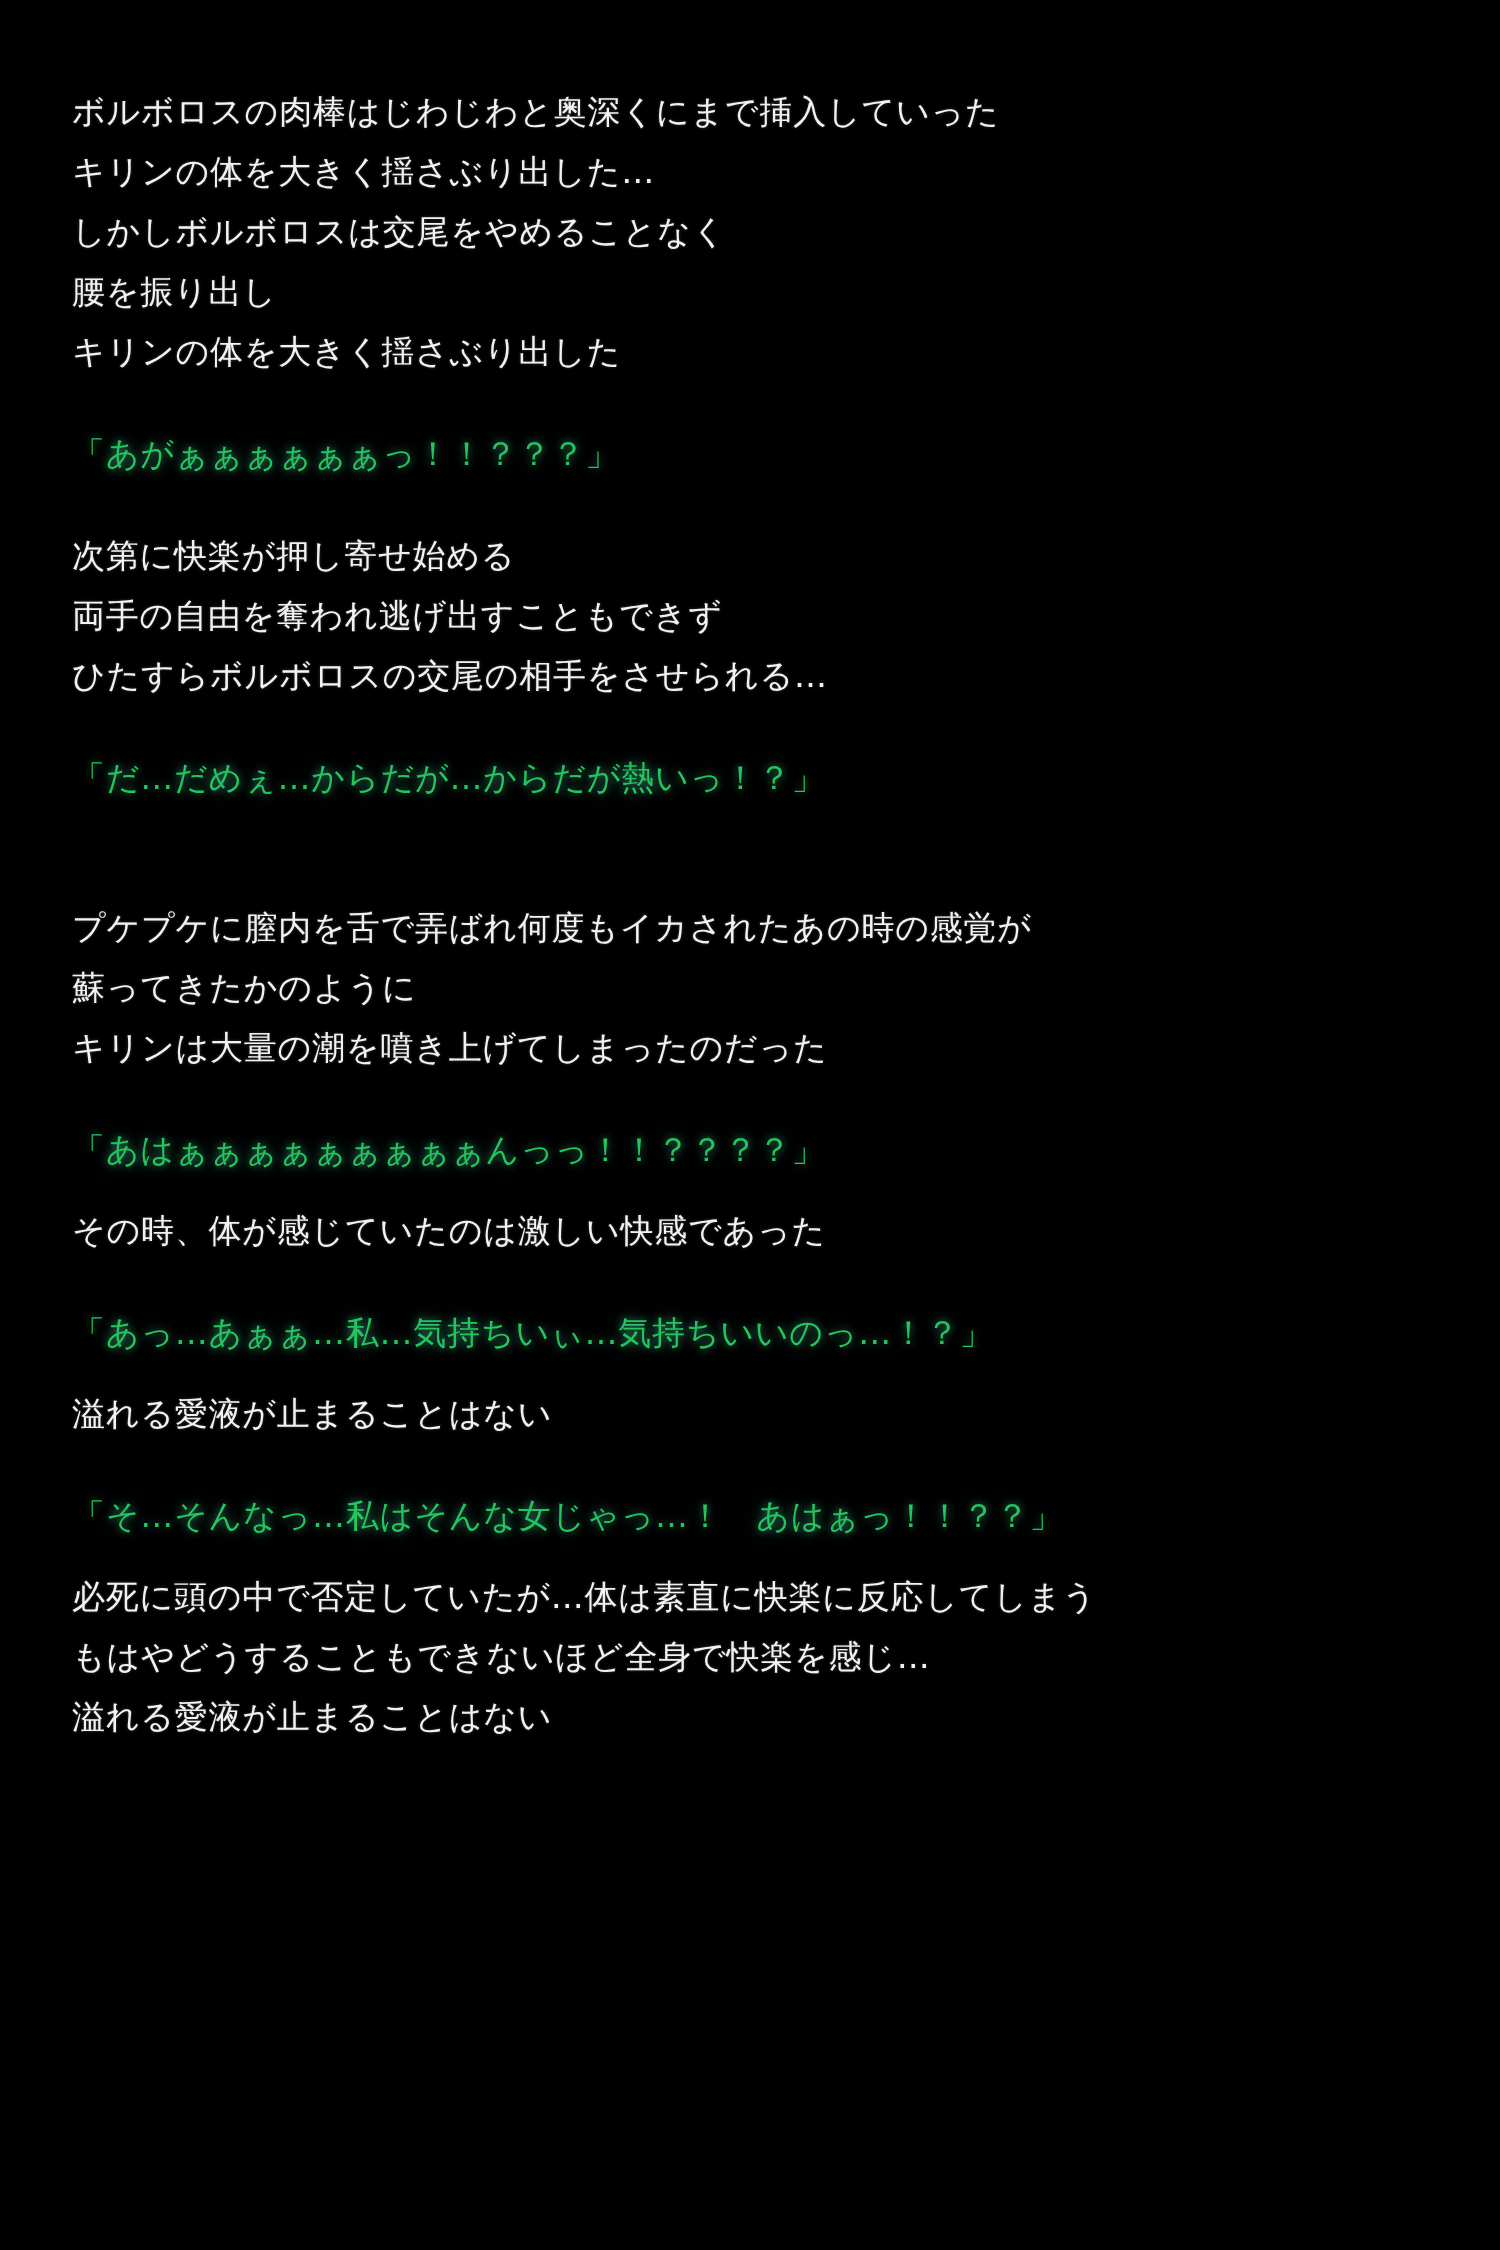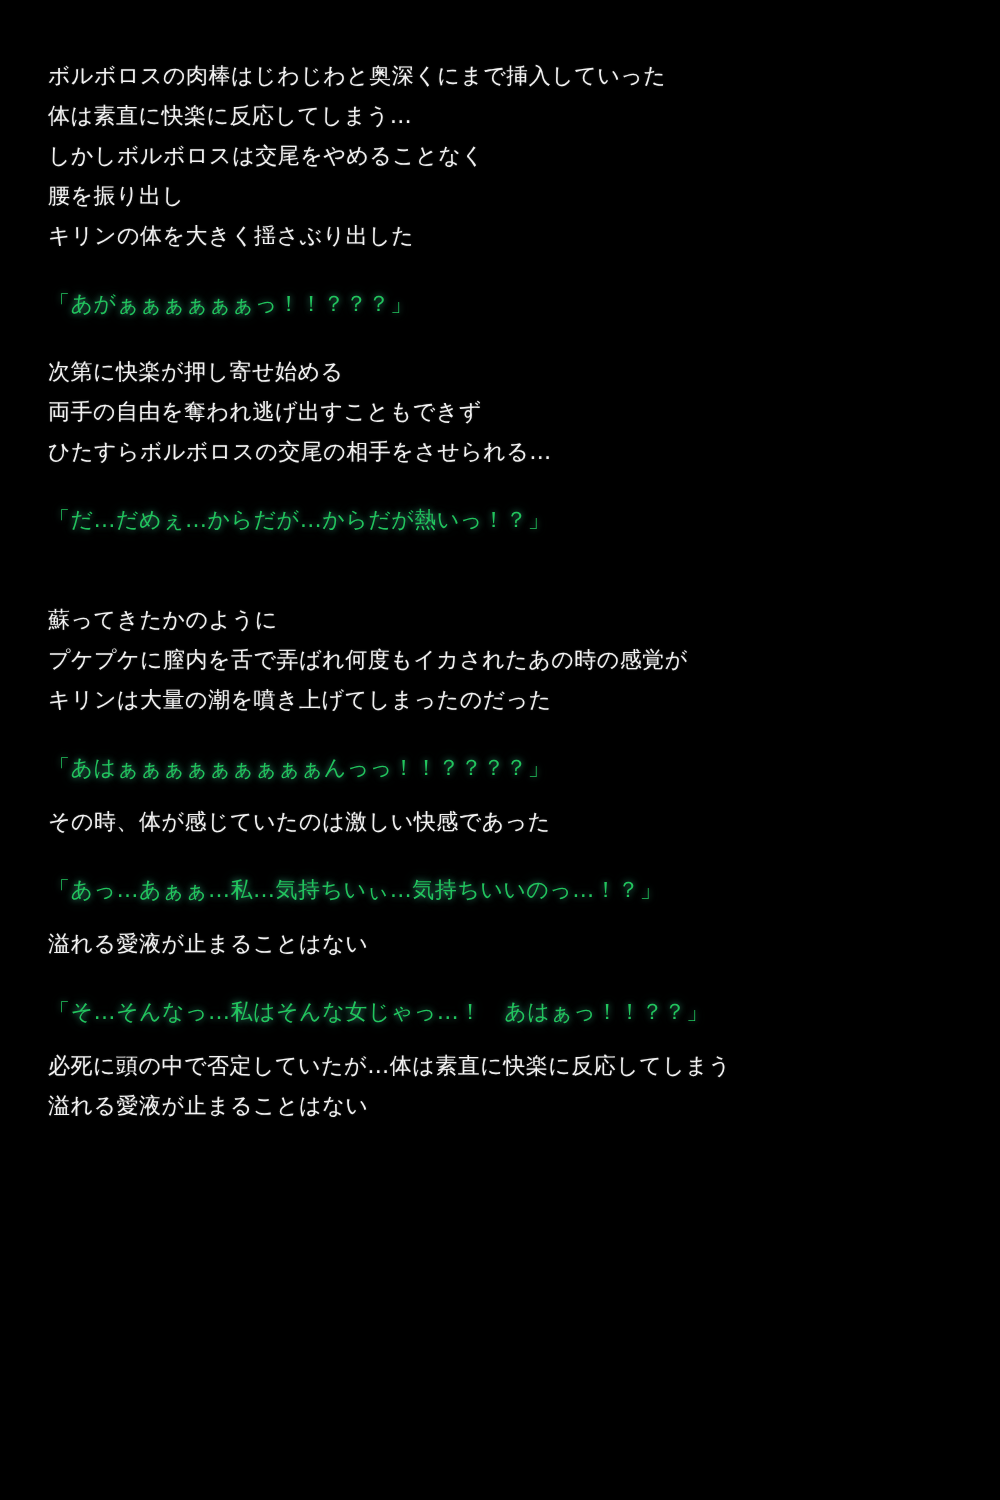--- a/index.html
+++ b/index.html
@@ -41,21 +41,21 @@
   .gap-sm { height: 14px; }
   .gap-md { height: 28px; }
   .gap-lg { height: 46px; }
 </style>
 </head>
 <body>
 
 <div id="page">
     <div class="block narration">
       <div class="line">ボルボロスの肉棒はじわじわと奥深くにまで挿入していった</div>
-      <div class="line">体は素直に快楽に反応してしまう…</div>
+      <div class="line">キリンの体を大きく揺さぶり出した…</div>
       <div class="line">しかしボルボロスは交尾をやめることなく</div>
       <div class="line">腰を振り出し</div>
       <div class="line">キリンの体を大きく揺さぶり出した</div>
     </div>
     <div class="gap-md"></div>
     <div class="block dialogue">
       <div class="line">「あがぁぁぁぁぁぁっ！！？？？」</div>
     </div>
     <div class="gap-md"></div>
     <div class="block narration">
@@ -63,22 +63,22 @@
       <div class="line">両手の自由を奪われ逃げ出すこともできず</div>
       <div class="line">ひたすらボルボロスの交尾の相手をさせられる…</div>
     </div>
     <div class="gap-md"></div>
     <div class="block dialogue">
       <div class="line">「だ…だめぇ…からだが…からだが熱いっ！？」</div>
     </div>
     <div class="gap-lg"></div>
     <div class="gap-sm"></div>
     <div class="block narration">
+      <div class="line">プケプケに膣内を舌で弄ばれ何度もイカされたあの時の感覚が</div>
       <div class="line">蘇ってきたかのように</div>
-      <div class="line">プケプケに膣内を舌で弄ばれ何度もイカされたあの時の感覚が</div>
       <div class="line">キリンは大量の潮を噴き上げてしまったのだった</div>
     </div>
     <div class="gap-md"></div>
     <div class="block dialogue">
       <div class="line">「あはぁぁぁぁぁぁぁぁぁんっっ！！？？？？」</div>
     </div>
     <div class="gap-sm"></div>
     <div class="block narration">
       <div class="line">その時、体が感じていたのは激しい快感であった</div>
     </div>
@@ -90,16 +90,17 @@
     <div class="block narration">
       <div class="line">溢れる愛液が止まることはない</div>
     </div>
     <div class="gap-md"></div>
     <div class="block dialogue">
       <div class="line">「そ…そんなっ…私はそんな女じゃっ…！　あはぁっ！！？？」</div>
     </div>
     <div class="gap-sm"></div>
     <div class="block narration">
       <div class="line">必死に頭の中で否定していたが…体は素直に快楽に反応してしまう</div>
+      <div class="line">もはやどうすることもできないほど全身で快楽を感じ…</div>
       <div class="line">溢れる愛液が止まることはない</div>
     </div>
     <div class="gap-sm"></div>
   </div>
 
 </body></html>

